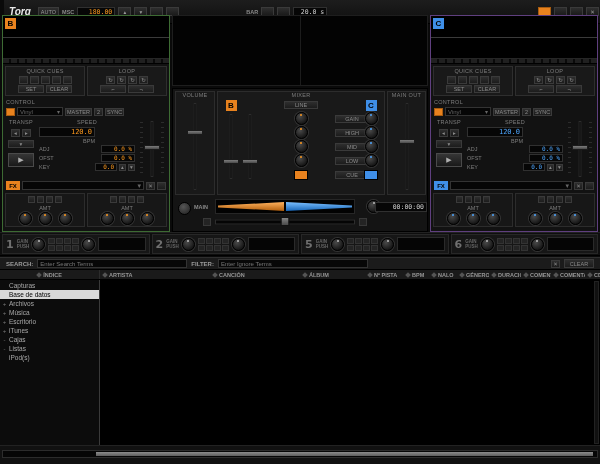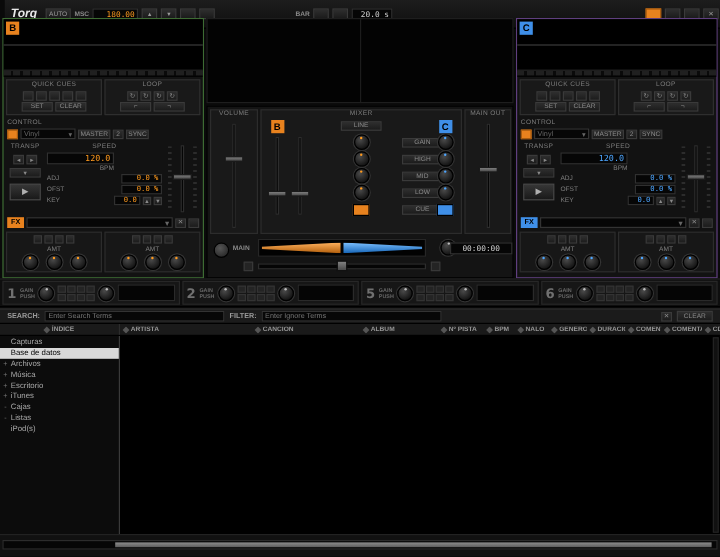--- a/index.html
+++ b/index.html
@@ -104,21 +104,21 @@
   .mainlbl{position:absolute;left:19px;top:7px;font-size:5.5px;color:#8a8a8a;font-weight:bold;}
   .xwave{position:absolute;left:40px;top:2px;width:140px;height:15px;background:#020202;border:1px solid #262626;box-sizing:border-box;}
   .xw{position:absolute;top:2px;bottom:2px;width:66px;}
   .xw.o{left:2px;background:linear-gradient(#ffb25e,#b35f0c);clip-path:polygon(0 40%,100% 0,100% 100%,0 60%);}
   .xw.b{right:2px;background:linear-gradient(#7cc0ff,#1766b8);clip-path:polygon(0 0,100% 40%,100% 60%,0 100%);}
   .xfader{position:absolute;left:40px;top:20px;width:140px;height:10px;}
   .xtrack{position:absolute;left:0;right:0;top:50%;height:3px;transform:translateY(-50%);background:#050505;border:1px solid #2d2d2d;}
   .xthumb{position:absolute;left:50%;top:0;width:9px;height:9px;transform:translateX(-50%);
           background:linear-gradient(#828282,#4a4a4a);border:1px solid #111;box-sizing:border-box;}
   .xendbtn{position:absolute;top:21px;width:8px;height:8px;background:#242424;border:1px solid #383838;box-sizing:border-box;}
-  .timerlcd{position:absolute;right:0px;top:5px;width:52px;color:#cfcfcf;text-align:center;}
+  .timerlcd{position:absolute;right:0px;top:5px;width:52px;color:#cfcfcf;}
   
   .stripsrow{position:absolute;left:0;top:232px;width:600px;height:24px;background:#0e0e0e;border-top:1px solid #222;
              border-bottom:1px solid #000;display:flex;gap:2px;padding:1px 2px;box-sizing:border-box;}
   .strip{flex:1;background:#161616;border:1px solid #272727;display:flex;align-items:center;gap:3px;padding:0 3px;box-sizing:border-box;}
   .stripnum{font-size:11px;font-weight:bold;color:#707070;font-family:"DejaVu Sans",sans-serif;}
   .striplbls{display:flex;flex-direction:column;line-height:5px;}
   .striplbls i{font-style:normal;font-size:4.5px;color:#666;font-weight:bold;}
   .btncluster{display:grid;grid-template-columns:repeat(4,7px);grid-auto-rows:6px;gap:1px;}
   .cbtn{background:#242424;border:1px solid #333;box-sizing:border-box;}
   .stripdisp{flex:1;height:14px;background:#050505;border:1px solid #2a2a2a;box-sizing:border-box;}

